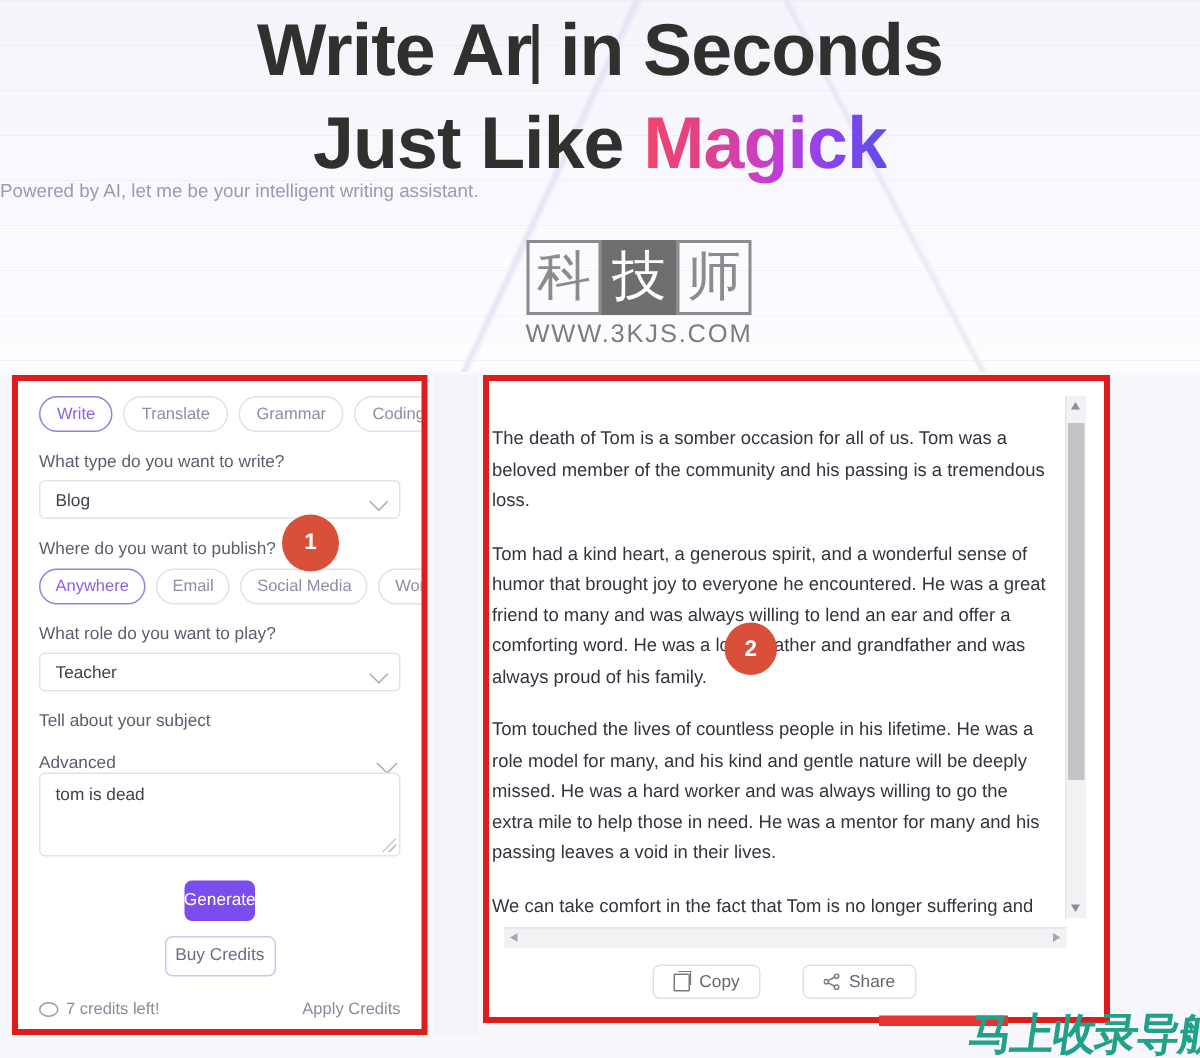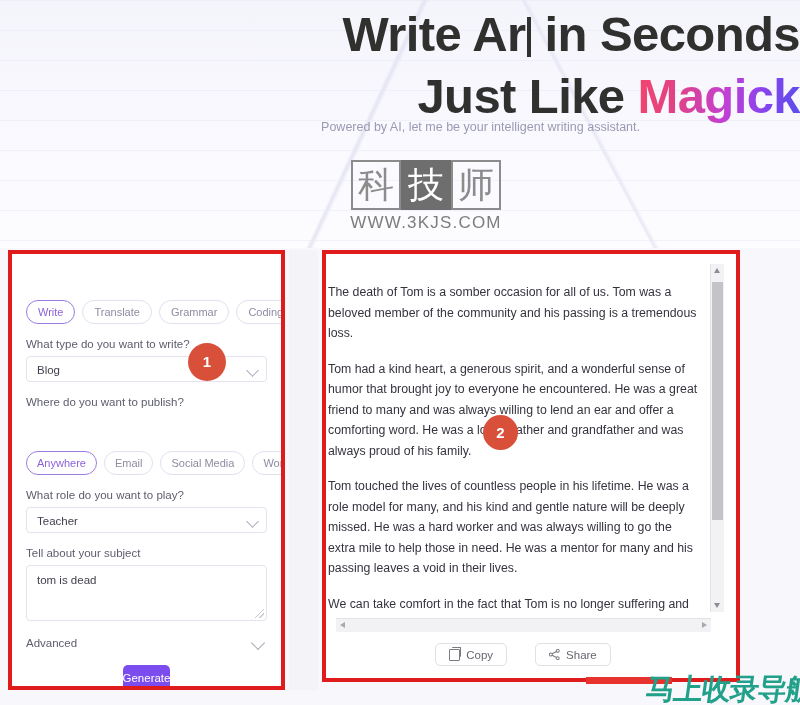--- a/index.html
+++ b/index.html
@@ -11,36 +11,36 @@
   
   #hero{
     position:absolute;left:0;top:0;width:800px;height:248px;
     background:
       linear-gradient(to bottom, rgba(233,233,246,.55) 1px, rgba(0,0,0,0) 1px) 0 0/100% 30px,
       linear-gradient(115deg, rgba(0,0,0,0) 46%, rgba(226,226,242,.9) 46.4%, rgba(0,0,0,0) 46.9%) 0 0/100% 100%,
       linear-gradient(62deg, rgba(0,0,0,0) 70%, rgba(228,228,243,.8) 70.3%, rgba(0,0,0,0) 70.8%) 0 0/100% 100%,
       linear-gradient(180deg,#f4f4fb 0%,#fafaff 70%,#fdfdff 100%);
   }
   #hero-title{
-    position:absolute;left:0;top:8px;width:800px;text-align:right;
+    position:absolute;left:0;top:8px;width:800px;text-align:center;
     font-size:49px;line-height:52px;font-weight:bold;color:#30302f;
     letter-spacing:-.6px;
   }
   #hero-title .l2{display:block;margin-top:10px;}
   #caret{
     display:inline-block;width:4px;height:40px;background:#30302f;
     vertical-align:-6px;margin:0 1px;
   }
   #magick{
     background:linear-gradient(95deg,#f2456b 0%,#e04288 26%,#c13fd4 55%,#8544ee 78%,#5b4ee8 100%);
     -webkit-background-clip:text;background-clip:text;color:transparent;
     -webkit-text-fill-color:transparent;
   }
   #hero-sub{
-    position:absolute;left:0;top:120px;width:640px;text-align:right;
+    position:absolute;left:0;top:120px;width:640px;text-align:left;
     font-size:12.5px;color:#9a9ab4;
   }
   
   #logo{position:absolute;left:346px;top:160px;width:160px;text-align:center;}
   #logo-boxes{display:flex;justify-content:center;gap:0;}
   .lg-box{
     width:50px;height:50px;box-sizing:border-box;
     font-size:36px;line-height:46px;text-align:center;
     font-family:"DejaVu Sans",sans-serif;
   }
@@ -63,21 +63,21 @@
     position:absolute;left:326px;top:254px;width:410px;height:424px;
     background:#ffffff;box-sizing:border-box;overflow:hidden;
   }
   #mid-gap{
     position:absolute;left:289px;top:250px;width:29px;height:440px;background:#f3f3f8;
   }
   
   .pill-row{display:flex;gap:7px;align-items:center;}
   .pill{
     border:1px solid #e2e0ee;border-radius:14px;background:#fff;
-    font-size:11px;color:#8d8da3;padding:5px 11px;white-space:nowrap;margin-top:36px;
+    font-size:11px;color:#8d8da3;padding:5px 11px;white-space:nowrap;
   }
   .pill.active{border-color:#9b7de0;color:#8b63d8;}
   #publish-row{margin-top:7px;}
   #publish-row .pill{padding:5px 10px;}
   
   .field-label{font-size:11.5px;color:#5d5d6e;margin:14px 0 6px 0;}
   .select{
     position:relative;height:26px;border:1px solid #e4e2ef;border-radius:4px;
     background:#fff;font-size:11.5px;color:#3f3f4d;line-height:26px;padding:0 26px 12px 10px;
     box-sizing:border-box;
@@ -224,28 +224,28 @@
     <div class="pill">Work</div>
   </div>
 
   <div class="field-label">What role do you want to play?</div>
   <div class="select">
     <span>Teacher</span>
     <span class="chev"></span>
   </div>
 
   <div class="field-label">Tell about your subject</div>
+  <div id="advanced-row">
+    <span>Advanced</span>
+    <span id="advanced-chev"></span>
+  </div>
+
   <div id="subject-box">
     <span>tom is dead</span>
     <span id="resize-grip"></span>
-  </div>
-
-  <div id="advanced-row">
-    <span>Advanced</span>
-    <span id="advanced-chev"></span>
   </div>
 
   <div id="action-row">
     <div id="generate-btn">Generate</div>
     <div id="buy-credits-btn">Buy Credits</div>
   </div>
 
   <div id="credits-row">
     <span id="credits-left">
       <span id="coin-icon"></span>

